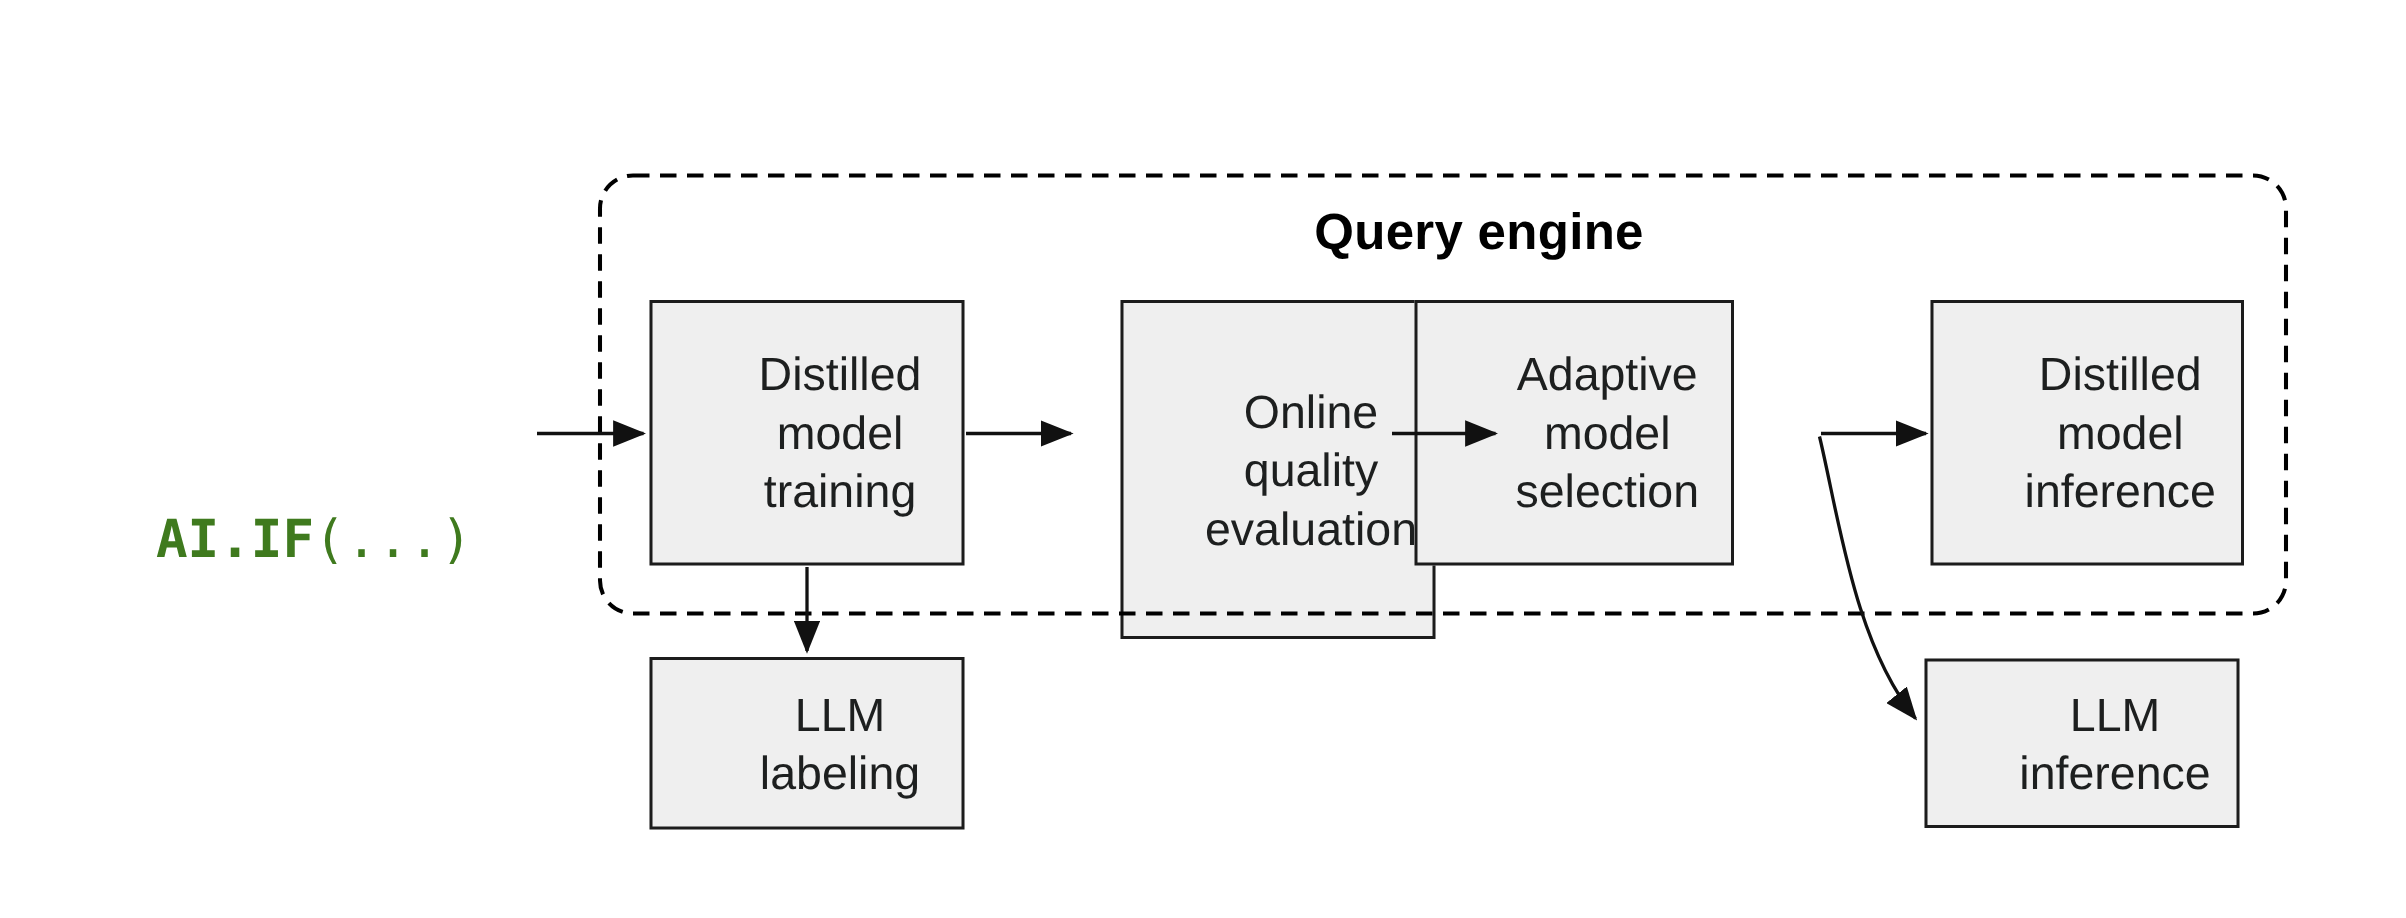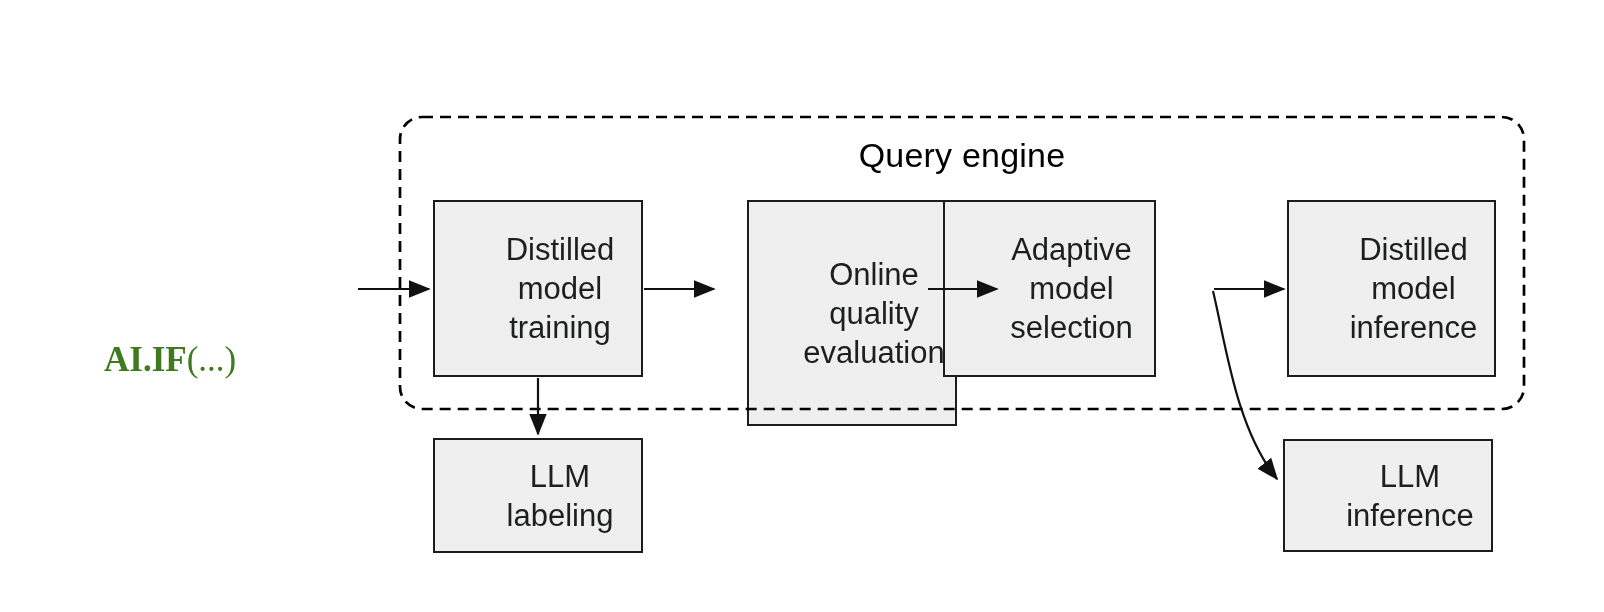--- a/index.html
+++ b/index.html
@@ -23,30 +23,30 @@
     position: absolute;
     left: 62px;
     top: 240px;
     color: var(--sql-green);
     font-family: "DejaVu Sans Mono", monospace;
     font-size: 35px;
     line-height: 48px;
     white-space: pre;
   }
   .sql .fn { font-weight: bold; }
-  .sql-line2 { padding-left: 42px; font-family: Liberation Serif, serif; }
+  .sql-line2 { padding-left: 42px; }
   
   .qe-title {
     position: absolute;
-    left: 400px;
+    left: 424px;
     top: 136px;
     width: 1124px;
     text-align: center;
     font-size: 34px;
-    font-weight: normal;
+    font-weight: bold;
     color: #000000;
     letter-spacing: 0.2px;
   }
   
   .node {
     position: absolute;
     background: var(--box-fill);
     border: 2.5px solid var(--box-border);
     box-sizing: border-box;
     display: flex;

